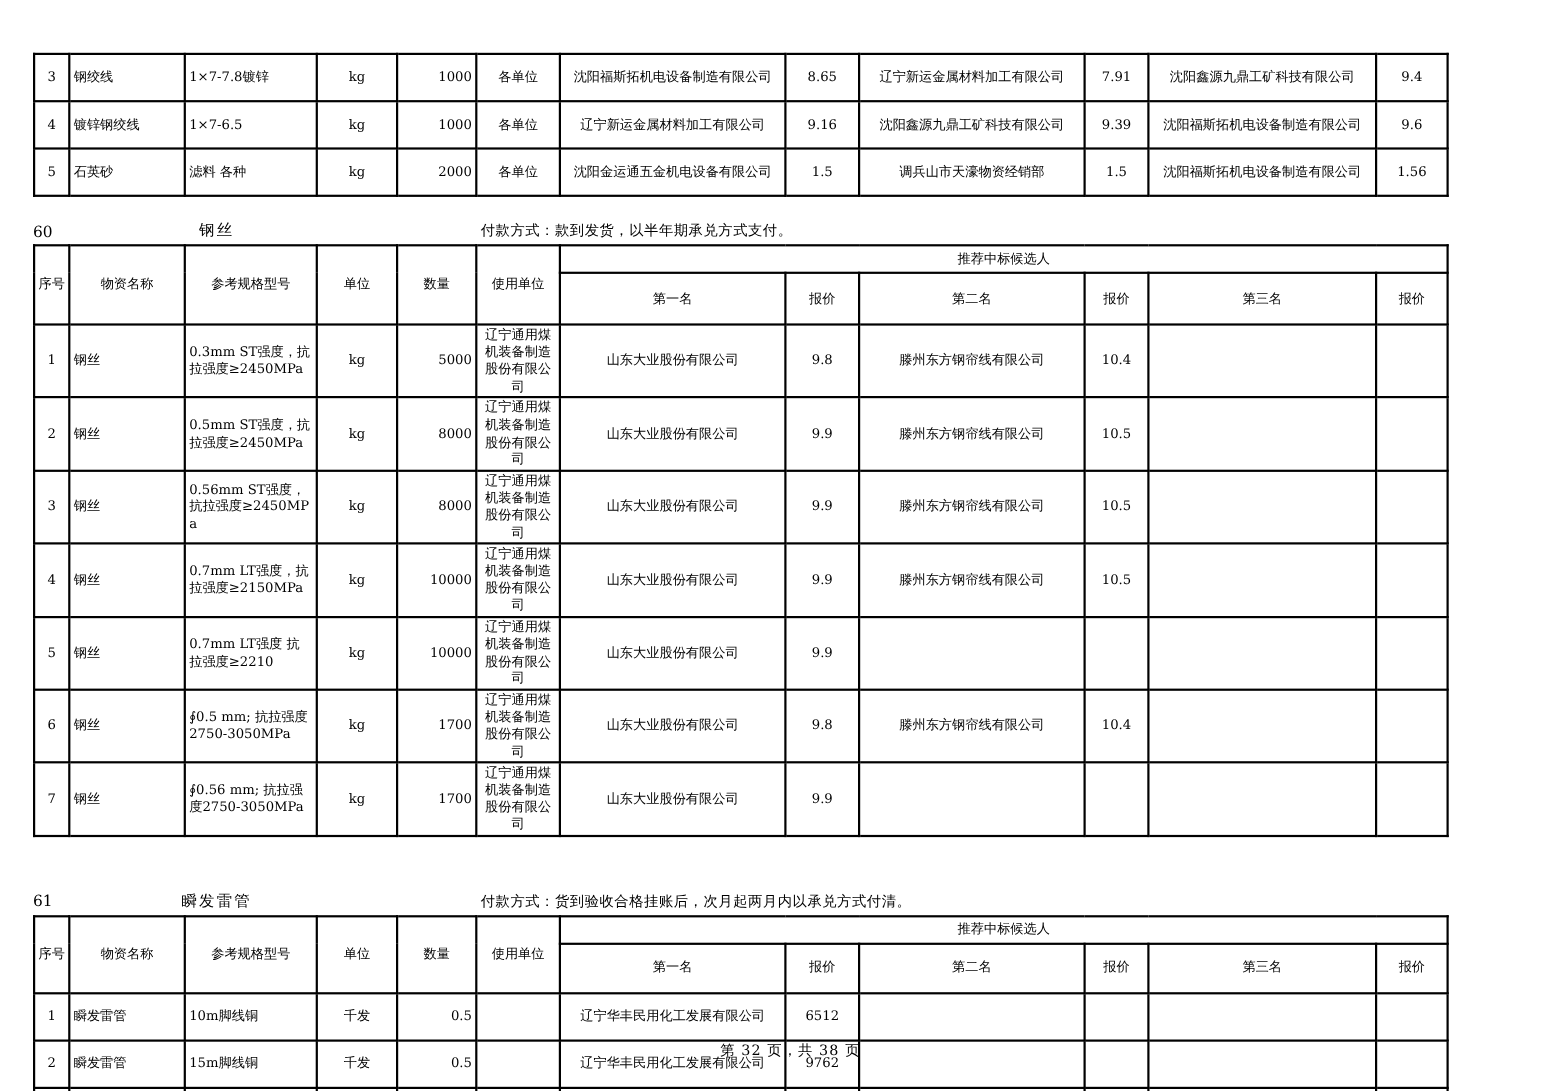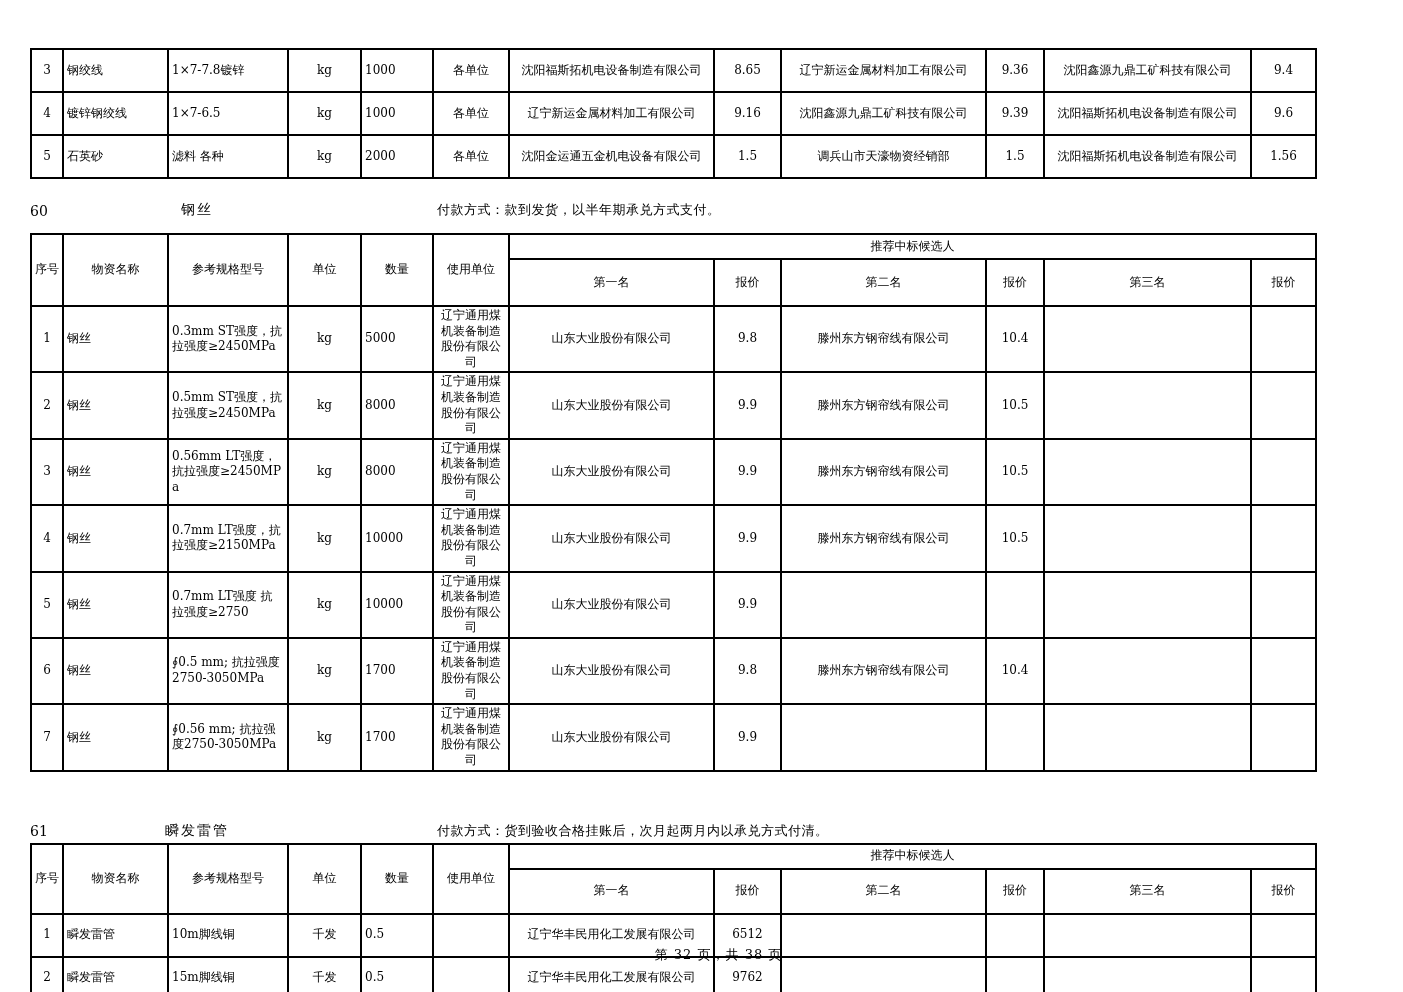--- a/index.html
+++ b/index.html
@@ -11,36 +11,36 @@
   table.grid{
     border-collapse:collapse;table-layout:fixed;width:1285px;
     margin-left:30px;font-size:12px;
   }
   table.grid td,table.grid th{
     border:2px solid #000;padding:1px 3px;line-height:1.3;
     font-weight:normal;overflow:hidden;word-break:break-all;
   }
   td.c,th{text-align:center;vertical-align:middle;}
   td.l{text-align:left;vertical-align:middle;}
-  td.r{text-align:left;vertical-align:middle;padding-right:2px;}
+  td.r{text-align:right;vertical-align:middle;padding-right:2px;}
   #top-table tr{height:43px;}
   #s60-table tr.data{height:47px;}
   #s61-table tr.data{height:43px;}
   tr.hdr1{height:25px;}
   #s60-table tr.hdr2{height:47px;}
   #s61-table tr.hdr2{height:45px;}
   .topgap{height:48px;}
   .section-head{
     display:flex;align-items:flex-end;margin-left:30px;width:1285px;
     font-size:14px;
   }
   .sec-num{width:34px;flex:0 0 34px;}
   .sec-title{width:266px;flex:0 0 266px;text-align:center;letter-spacing:2px;}
   .sec-pay{margin-left:107px;font-size:13px;letter-spacing:0.5px;font-family:Liberation Serif, serif;}
-  .head60{margin-top:22px;margin-bottom:14px;}
+  .head60{margin-top:22px;margin-bottom:3px;}
   .head61{margin-top:50px;margin-bottom:3px;align-items:center;}
   .footer{
     position:absolute;left:0;bottom:28px;width:100%;text-align:center;
     font-size:13px;letter-spacing:1px;padding-left:17px;
   }
 </style>
 </head>
 <body>
 
 <div class="page">
@@ -67,21 +67,21 @@
         <tr class="data">
           <td class="c">3</td>
           <td class="l">钢绞线</td>
           <td class="l">1×7-7.8镀锌</td>
           <td class="c">kg</td>
           <td class="r">1000</td>
           <td class="c">各单位</td>
           <td class="c">沈阳福斯拓机电设备制造有限公司</td>
           <td class="c">8.65</td>
           <td class="c">辽宁新运金属材料加工有限公司</td>
-          <td class="c">9.36</td>
+          <td class="c">7.91</td>
           <td class="c">沈阳鑫源九鼎工矿科技有限公司</td>
           <td class="c">9.4</td>
         </tr>
 
         <tr class="data">
           <td class="c">4</td>
           <td class="l">镀锌钢绞线</td>
           <td class="l">1×7-6.5</td>
           <td class="c">kg</td>
           <td class="r">1000</td>
@@ -179,21 +179,21 @@
           <td class="c">9.9</td>
           <td class="c">滕州东方钢帘线有限公司</td>
           <td class="c">10.5</td>
           <td class="c"></td>
           <td class="c"></td>
         </tr>
 
         <tr class="data">
           <td class="c">3</td>
           <td class="l">钢丝</td>
-          <td class="l">0.56mm LT强度，抗拉强度≥2450MPa</td>
+          <td class="l">0.56mm ST强度，抗拉强度≥2450MPa</td>
           <td class="c">kg</td>
           <td class="r">8000</td>
           <td class="c">辽宁通用煤机装备制造股份有限公司</td>
           <td class="c">山东大业股份有限公司</td>
           <td class="c">9.9</td>
           <td class="c">滕州东方钢帘线有限公司</td>
           <td class="c">10.5</td>
           <td class="c"></td>
           <td class="c"></td>
         </tr>
@@ -209,21 +209,21 @@
           <td class="c">9.9</td>
           <td class="c">滕州东方钢帘线有限公司</td>
           <td class="c">10.5</td>
           <td class="c"></td>
           <td class="c"></td>
         </tr>
 
         <tr class="data">
           <td class="c">5</td>
           <td class="l">钢丝</td>
-          <td class="l">0.7mm LT强度 抗拉强度≥2750</td>
+          <td class="l">0.7mm LT强度 抗拉强度≥2210</td>
           <td class="c">kg</td>
           <td class="r">10000</td>
           <td class="c">辽宁通用煤机装备制造股份有限公司</td>
           <td class="c">山东大业股份有限公司</td>
           <td class="c">9.9</td>
           <td class="c"></td>
           <td class="c"></td>
           <td class="c"></td>
           <td class="c"></td>
         </tr>

